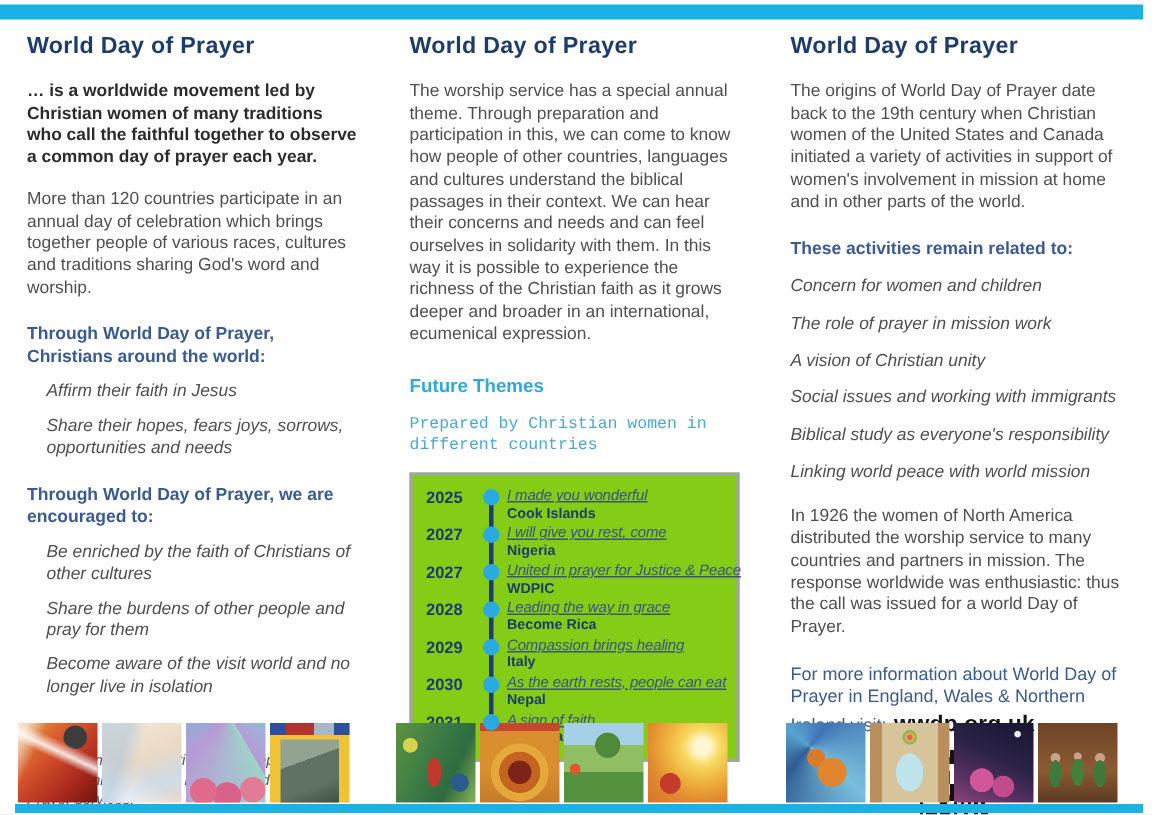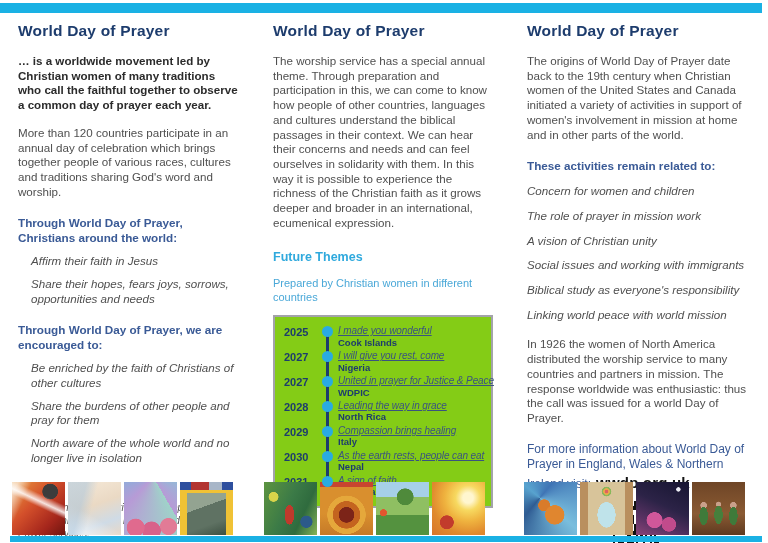--- a/index.html
+++ b/index.html
@@ -21,21 +21,21 @@
   h1.panel-title{margin:0 0 14px;font-size:15.5px;letter-spacing:.2px;color:#1d3c6d;font-weight:bold;}
   p{margin:0;}
   .intro{font-weight:bold;color:#2b2b2b;font-size:11.6px;line-height:1.27;margin-bottom:13px;}
   .body-text{color:#4f4f4f;font-size:11.6px;line-height:1.27;margin-bottom:12px;}
   h2.subhead{margin:17px 0 3px;font-size:11.7px;line-height:1.27;color:#3a5a96;font-weight:bold;}
   .item{font-style:italic;color:#4f4f4f;font-size:11.6px;line-height:1.27;margin:8px 0 0 13px;}
   .item.flush{margin-left:0;margin-top:10px;}
   .footnote{margin-top:36px;font-style:italic;color:#555;font-size:10px;line-height:1.3;}
 
   .ft-head{margin:19px 0 12px;font-size:12.5px;font-weight:bold;color:#2fa9dd;}
-  .ft-sub{font-size:11px;line-height:1.3;color:#4aa8d8;margin-bottom:11px;}
+  .ft-sub{font-size:11px;line-height:1.3;color:#4aa8d8;margin-bottom:11px;font-family:Liberation Mono, monospace;}
 
   .tlbox{position:relative;border:2px solid #a3a3a9;width:201px;padding:9px 6px 6px 9px;background:#84cc16;}
   .tl-line{position:absolute;left:51px;top:17px;bottom:17px;width:3px;background:#1d3c6d;}
   .tl-row{display:grid;grid-template-columns:33px 21px 1fr;margin-bottom:3px;}
   .tl-year{font-weight:bold;font-size:11px;color:#1d3c6d;line-height:1.1;}
   .tl-dot{width:11px;height:11px;border-radius:50%;background:#29abe2;margin:0 auto;position:relative;z-index:1;}
   .tl-theme{display:block;font-style:italic;font-size:10px;color:#3a5380;line-height:1.05;white-space:nowrap;letter-spacing:-.1px;text-decoration:underline;}
   .tl-country{display:block;font-weight:bold;font-size:9.5px;color:#1d3c6d;line-height:1.2;}
 
   .info{margin-top:16px;font-size:12px;line-height:1.3;color:#3a5a96;}
@@ -115,21 +115,21 @@
       <p class="intro">… is a worldwide movement led by Christian women of many traditions who call the faithful together to observe a common day of prayer each year.</p>
       <p class="body-text">More than 120 countries participate in an annual day of celebration which brings together people of various races, cultures and traditions sharing God's word and worship.</p>
 
       <h2 class="subhead">Through World Day of Prayer, Christians around the world:</h2>
       <p class="item">Affirm their faith in Jesus</p>
       <p class="item">Share their hopes, fears joys, sorrows, opportunities and needs</p>
 
       <h2 class="subhead">Through World Day of Prayer, we are encouraged to:</h2>
       <p class="item">Be enriched by the faith of Christians of other cultures</p>
       <p class="item">Share the burdens of other people and pray for them</p>
-      <p class="item">North aware of the whole world and no longer live in isolation</p>
+      <p class="item">Become aware of the visit world and no longer live in isolation</p>
 
       <p class="footnote">Graphics in the decorative border represent countries highlighted in recent World Day of Prayer services.</p>
     </section>
 
     <section class="col c2">
       <h1 class="panel-title">World Day of Prayer</h1>
       <p class="body-text">The worship service has a special annual theme. Through preparation and participation in this, we can come to know how people of other countries, languages and cultures understand the biblical passages in their context. We can hear their concerns and needs and can feel ourselves in solidarity with them. In this way it is possible to experience the richness of the Christian faith as it grows deeper and broader in an international, ecumenical expression.</p>
 
       <h3 class="ft-head">Future Themes</h3>
       <p class="ft-sub">Prepared by Christian women in different countries</p>
@@ -159,21 +159,21 @@
           <span class="tl-text">
             <span class="tl-theme">United in prayer for Justice &amp; Peace</span>
             <span class="tl-country">WDPIC</span>
           </span>
         </div>
         <div class="tl-row">
           <span class="tl-year">2028</span>
           <span class="tl-dot"></span>
           <span class="tl-text">
             <span class="tl-theme">Leading the way in grace</span>
-            <span class="tl-country">North Rica</span>
+            <span class="tl-country">Become Rica</span>
           </span>
         </div>
         <div class="tl-row">
           <span class="tl-year">2029</span>
           <span class="tl-dot"></span>
           <span class="tl-text">
             <span class="tl-theme">Compassion brings healing</span>
             <span class="tl-country">Italy</span>
           </span>
         </div>

